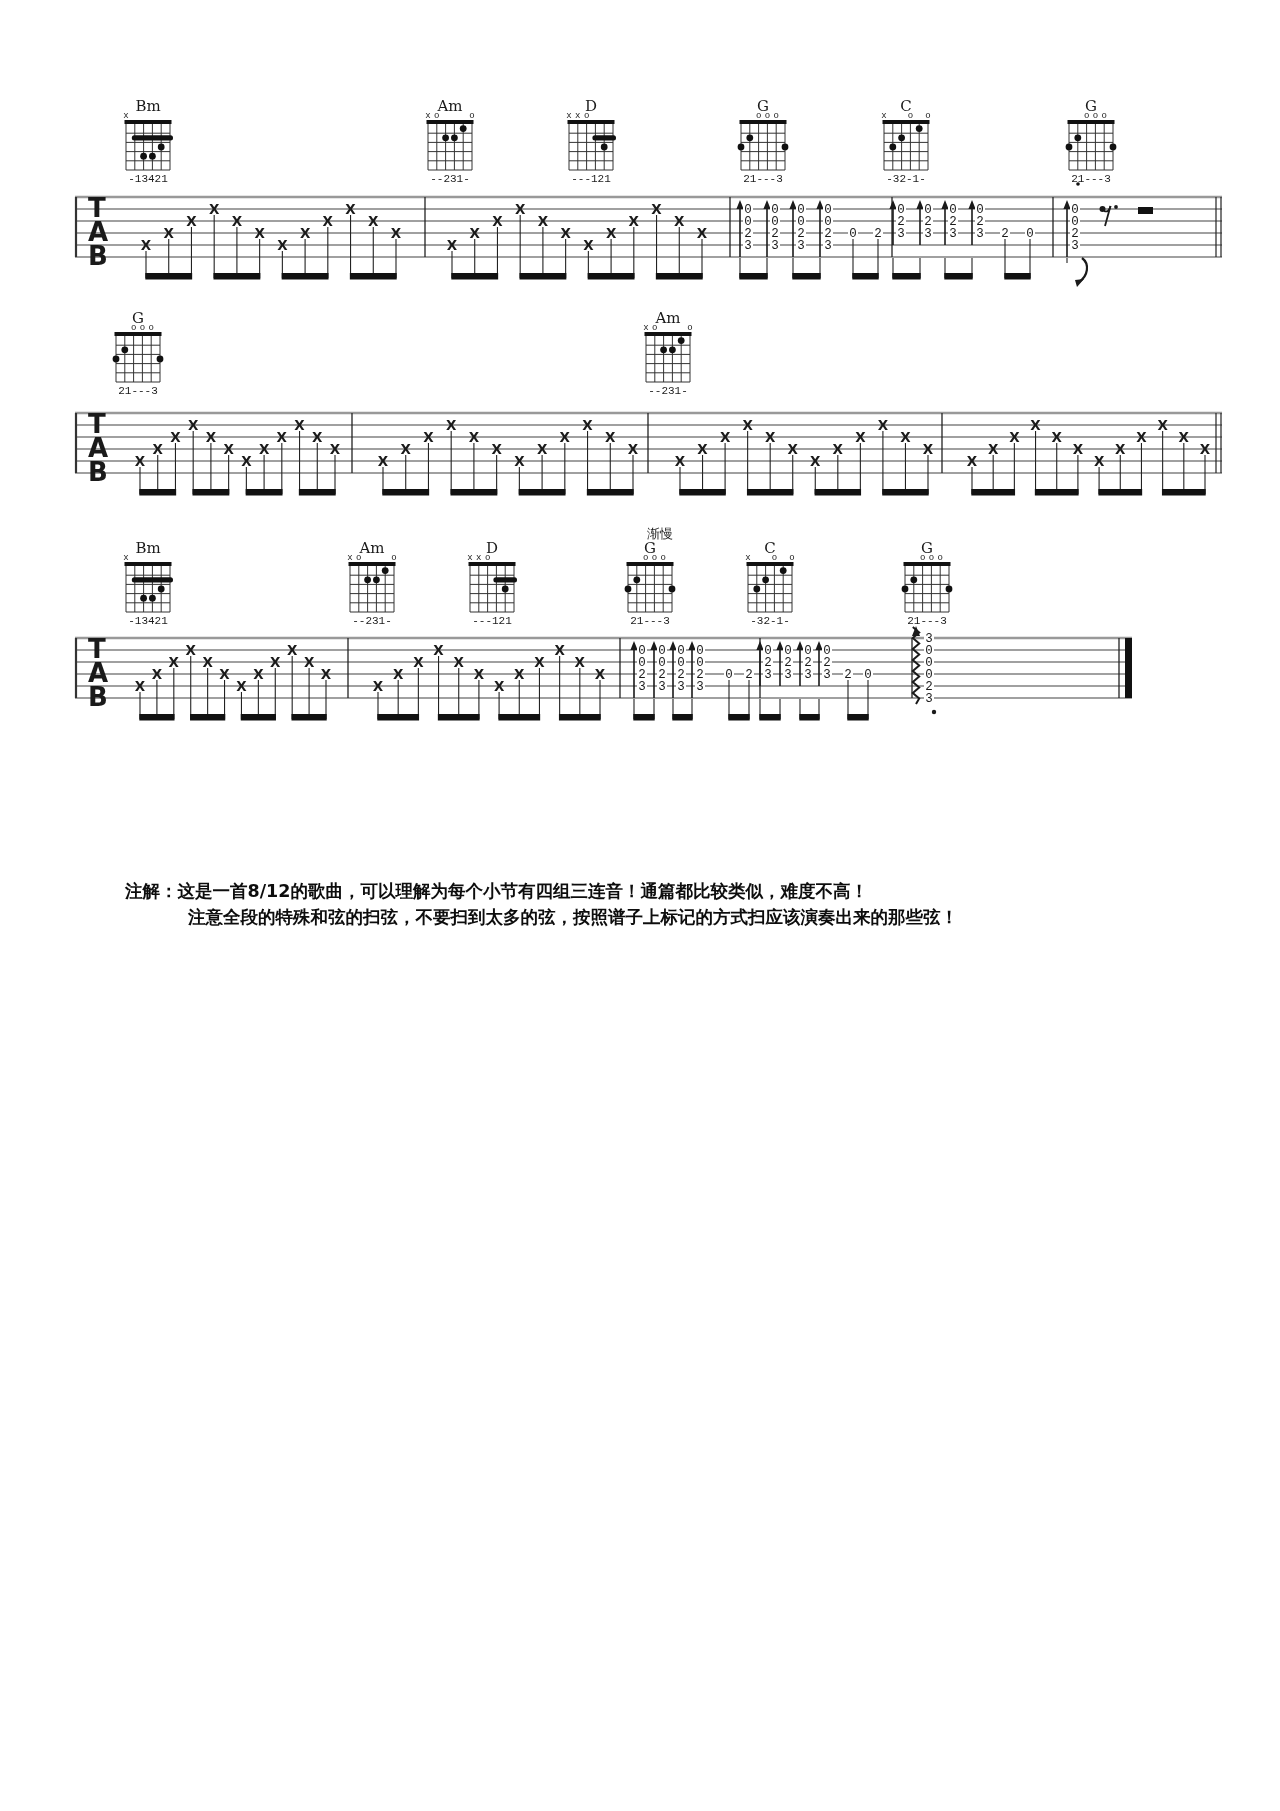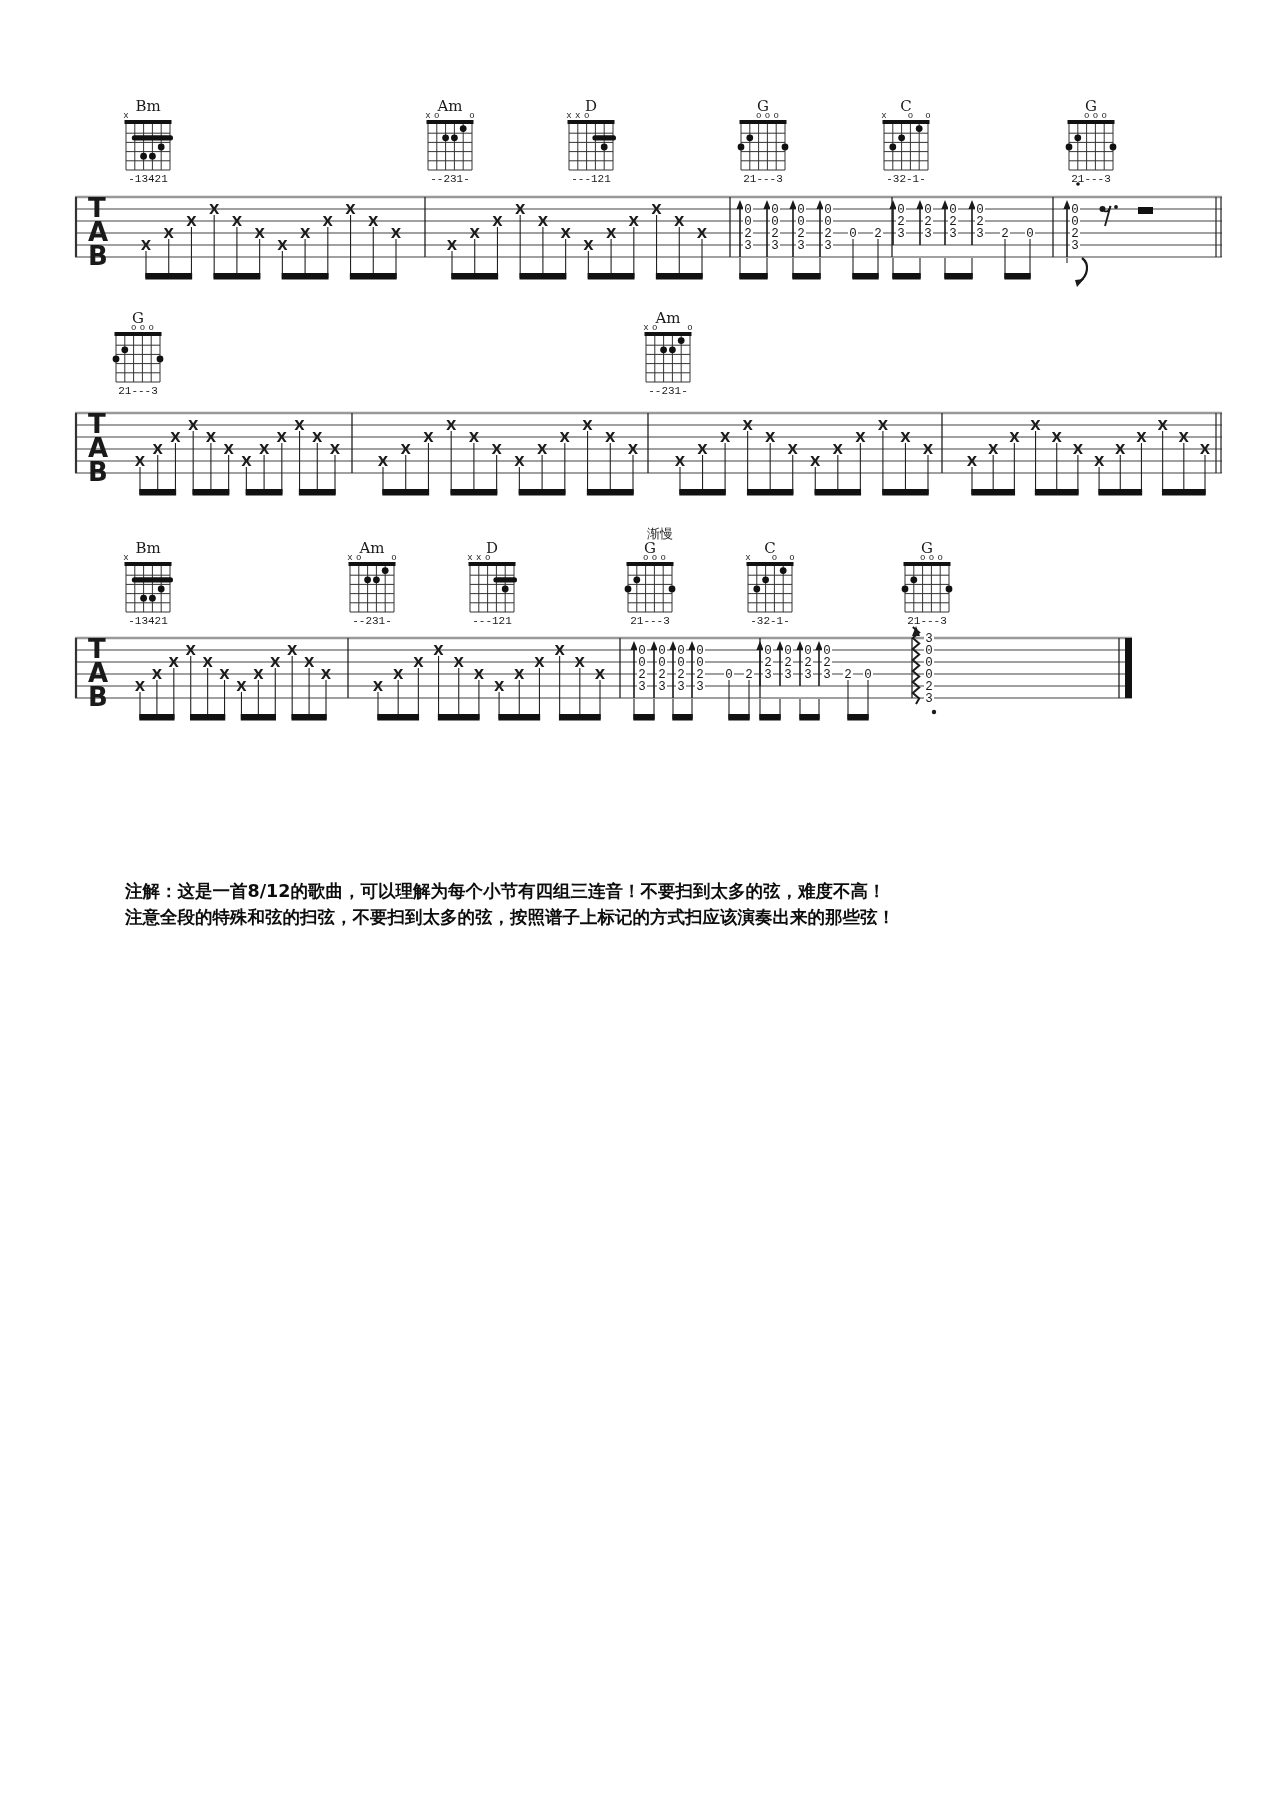--- a/index.html
+++ b/index.html
@@ -15,21 +15,21 @@
   .annotation{
     position:absolute;
     left:125px;top:878px;
     font-family:"DejaVu Sans",sans-serif;
     font-weight:bold;
     font-size:17.5px;
     color:#0d0d0d;
     line-height:26px;
     white-space:nowrap;
   }
-  .annotation .indent{}
+  .annotation .indent{margin-left:63px;}
 </style>
 </head>
 <body>
 
 <div class="sheet">
   <svg id="score-svg" width="1280" height="1811">
       <g>
         <line x1="75" y1="197" x2="1222" y2="197" stroke="#999999" stroke-width="2.6"></line>
         <line x1="75" y1="209" x2="1222" y2="209" stroke="#424242" stroke-width="1.15"></line>
         <line x1="75" y1="221" x2="1222" y2="221" stroke="#424242" stroke-width="1.15"></line>
@@ -864,16 +864,16 @@
           <line x1="905" y1="602.8" x2="949" y2="602.8" stroke="#333" stroke-width="1"></line>
           <line x1="905" y1="612" x2="949" y2="612" stroke="#333" stroke-width="1"></line>
           <circle cx="913.8" cy="579.8" r="3.4" fill="#111"></circle>
           <circle cx="905" cy="589" r="3.4" fill="#111"></circle>
           <circle cx="949" cy="589" r="3.4" fill="#111"></circle>
           <text x="927" y="624" fill="#1a1a1a" font-size="11" font-family="&quot;Liberation Mono&quot;,&quot;DejaVu Sans Mono&quot;,monospace" text-anchor="middle" font-weight="normal">21---3</text>
         </g>
       </g>
     </svg>
   <div class="annotation">
-    <div>注解：这是一首8/12的歌曲，可以理解为每个小节有四组三连音！不要扫到太多的弦，难度不高！</div>
+    <div>注解：这是一首8/12的歌曲，可以理解为每个小节有四组三连音！通篇都比较类似，难度不高！</div>
     <div class="indent">注意全段的特殊和弦的扫弦，不要扫到太多的弦，按照谱子上标记的方式扫应该演奏出来的那些弦！</div>
   </div>
 </div>
 
 </body></html>

